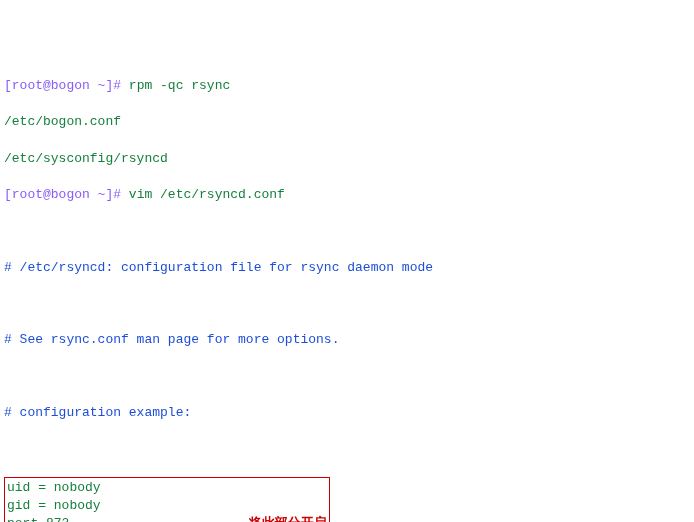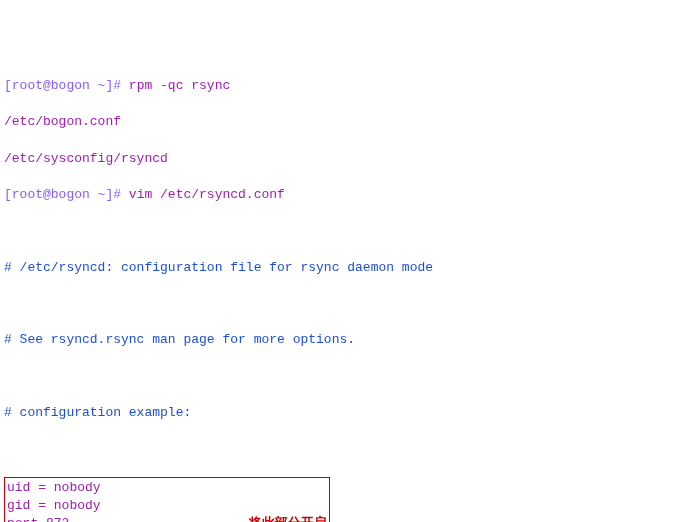--- a/index.html
+++ b/index.html
@@ -10,42 +10,42 @@
     body {
       font-family: 'Courier New', monospace;
       font-size: 13px;
       line-height: 1.4;
       background: #fff;
       padding: 4px;
       white-space: pre;
     }
     .prompt { color: #8b5cf6; }
     .comment { color: #1d4ed8; }
-    .text { color: #a21caf; }
+    .text { color: #15803d; }
     .annotation { color: #CC0000; font-weight: bold; }
     .box-red {
       border: 1px solid #CC0000;
       display: inline-block;
       padding: 1px 2px;
     }
     .line { display: block; }
   </style>
 </head>
 <body>
 
 
 
 <span class="line"><span class="prompt">[root@bogon ~]# </span><span class="text">rpm -qc rsync</span></span>
 <span class="line text">/etc/bogon.conf</span>
 <span class="line text">/etc/sysconfig/rsyncd</span>
 <span class="line"><span class="prompt">[root@bogon ~]# </span><span class="text">vim /etc/rsyncd.conf</span></span>
 <span class="line"> </span>
 <span class="line comment"># /etc/rsyncd: configuration file for rsync daemon mode</span>
 <span class="line"> </span>
-<span class="line comment"># See rsyncd.rsync man page for more options.</span>
+<span class="line comment"># See rsync.conf man page for more options.</span>
 <span class="line"> </span>
 <span class="line comment"># configuration example:</span>
 <span class="line"> </span>
 <span class="line"><span class="box-red"><span class="text">uid = nobody</span>
 <span class="text">gid = nobody</span>
 <span class="text">port 873</span>                       <span class="annotation">将此部分开启</span>
 
 </span></span>
 
 

